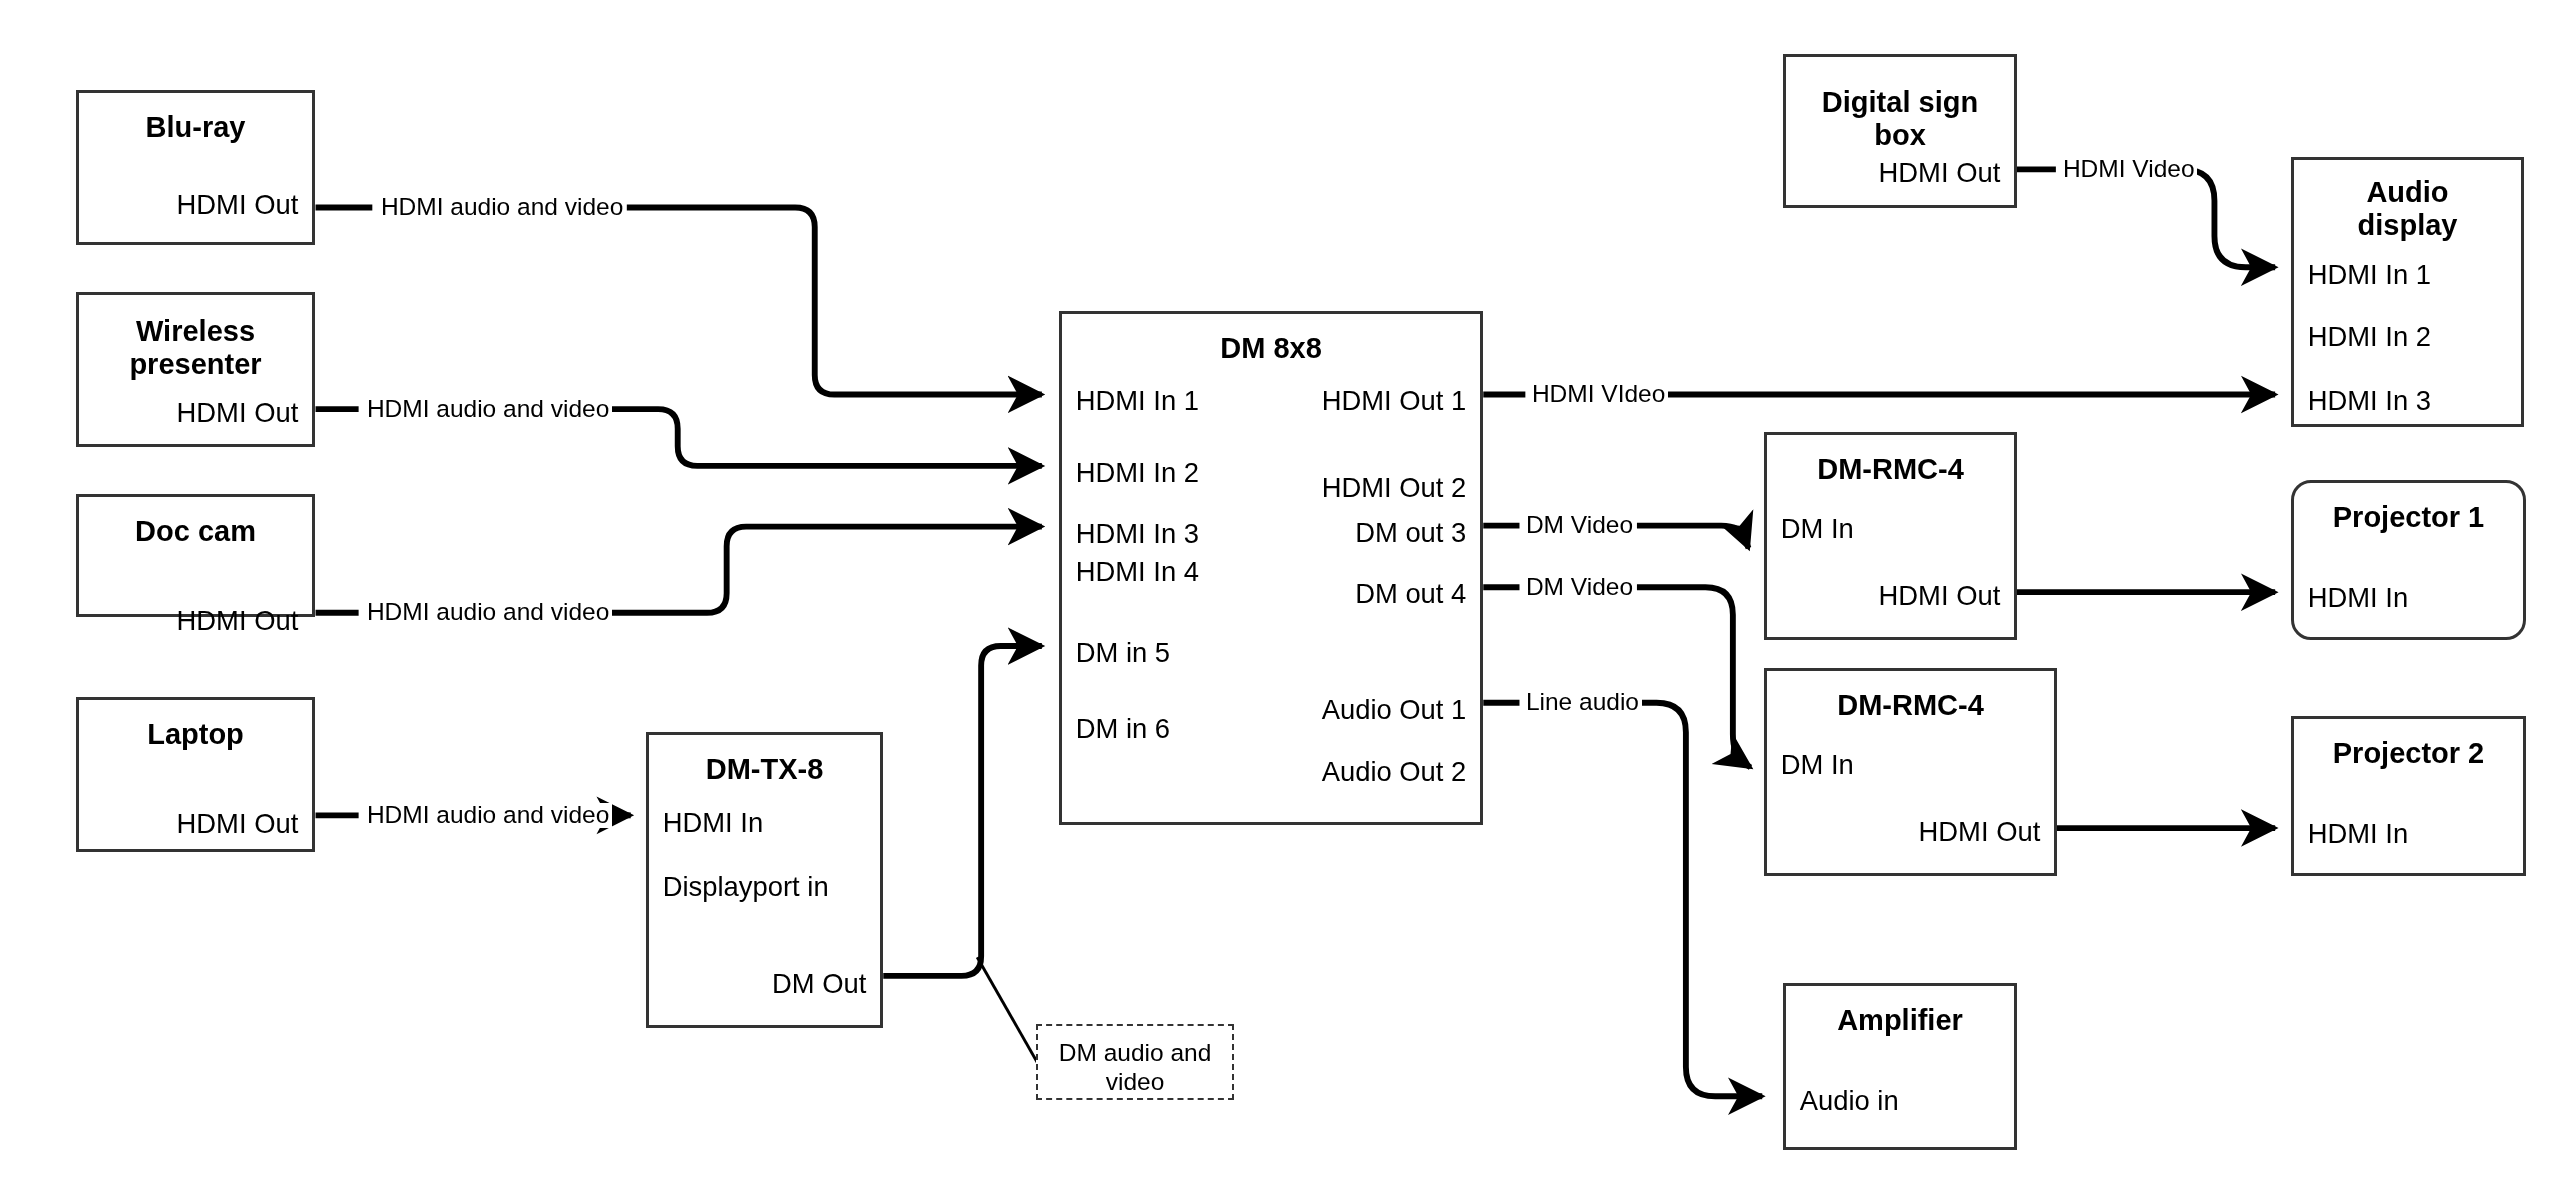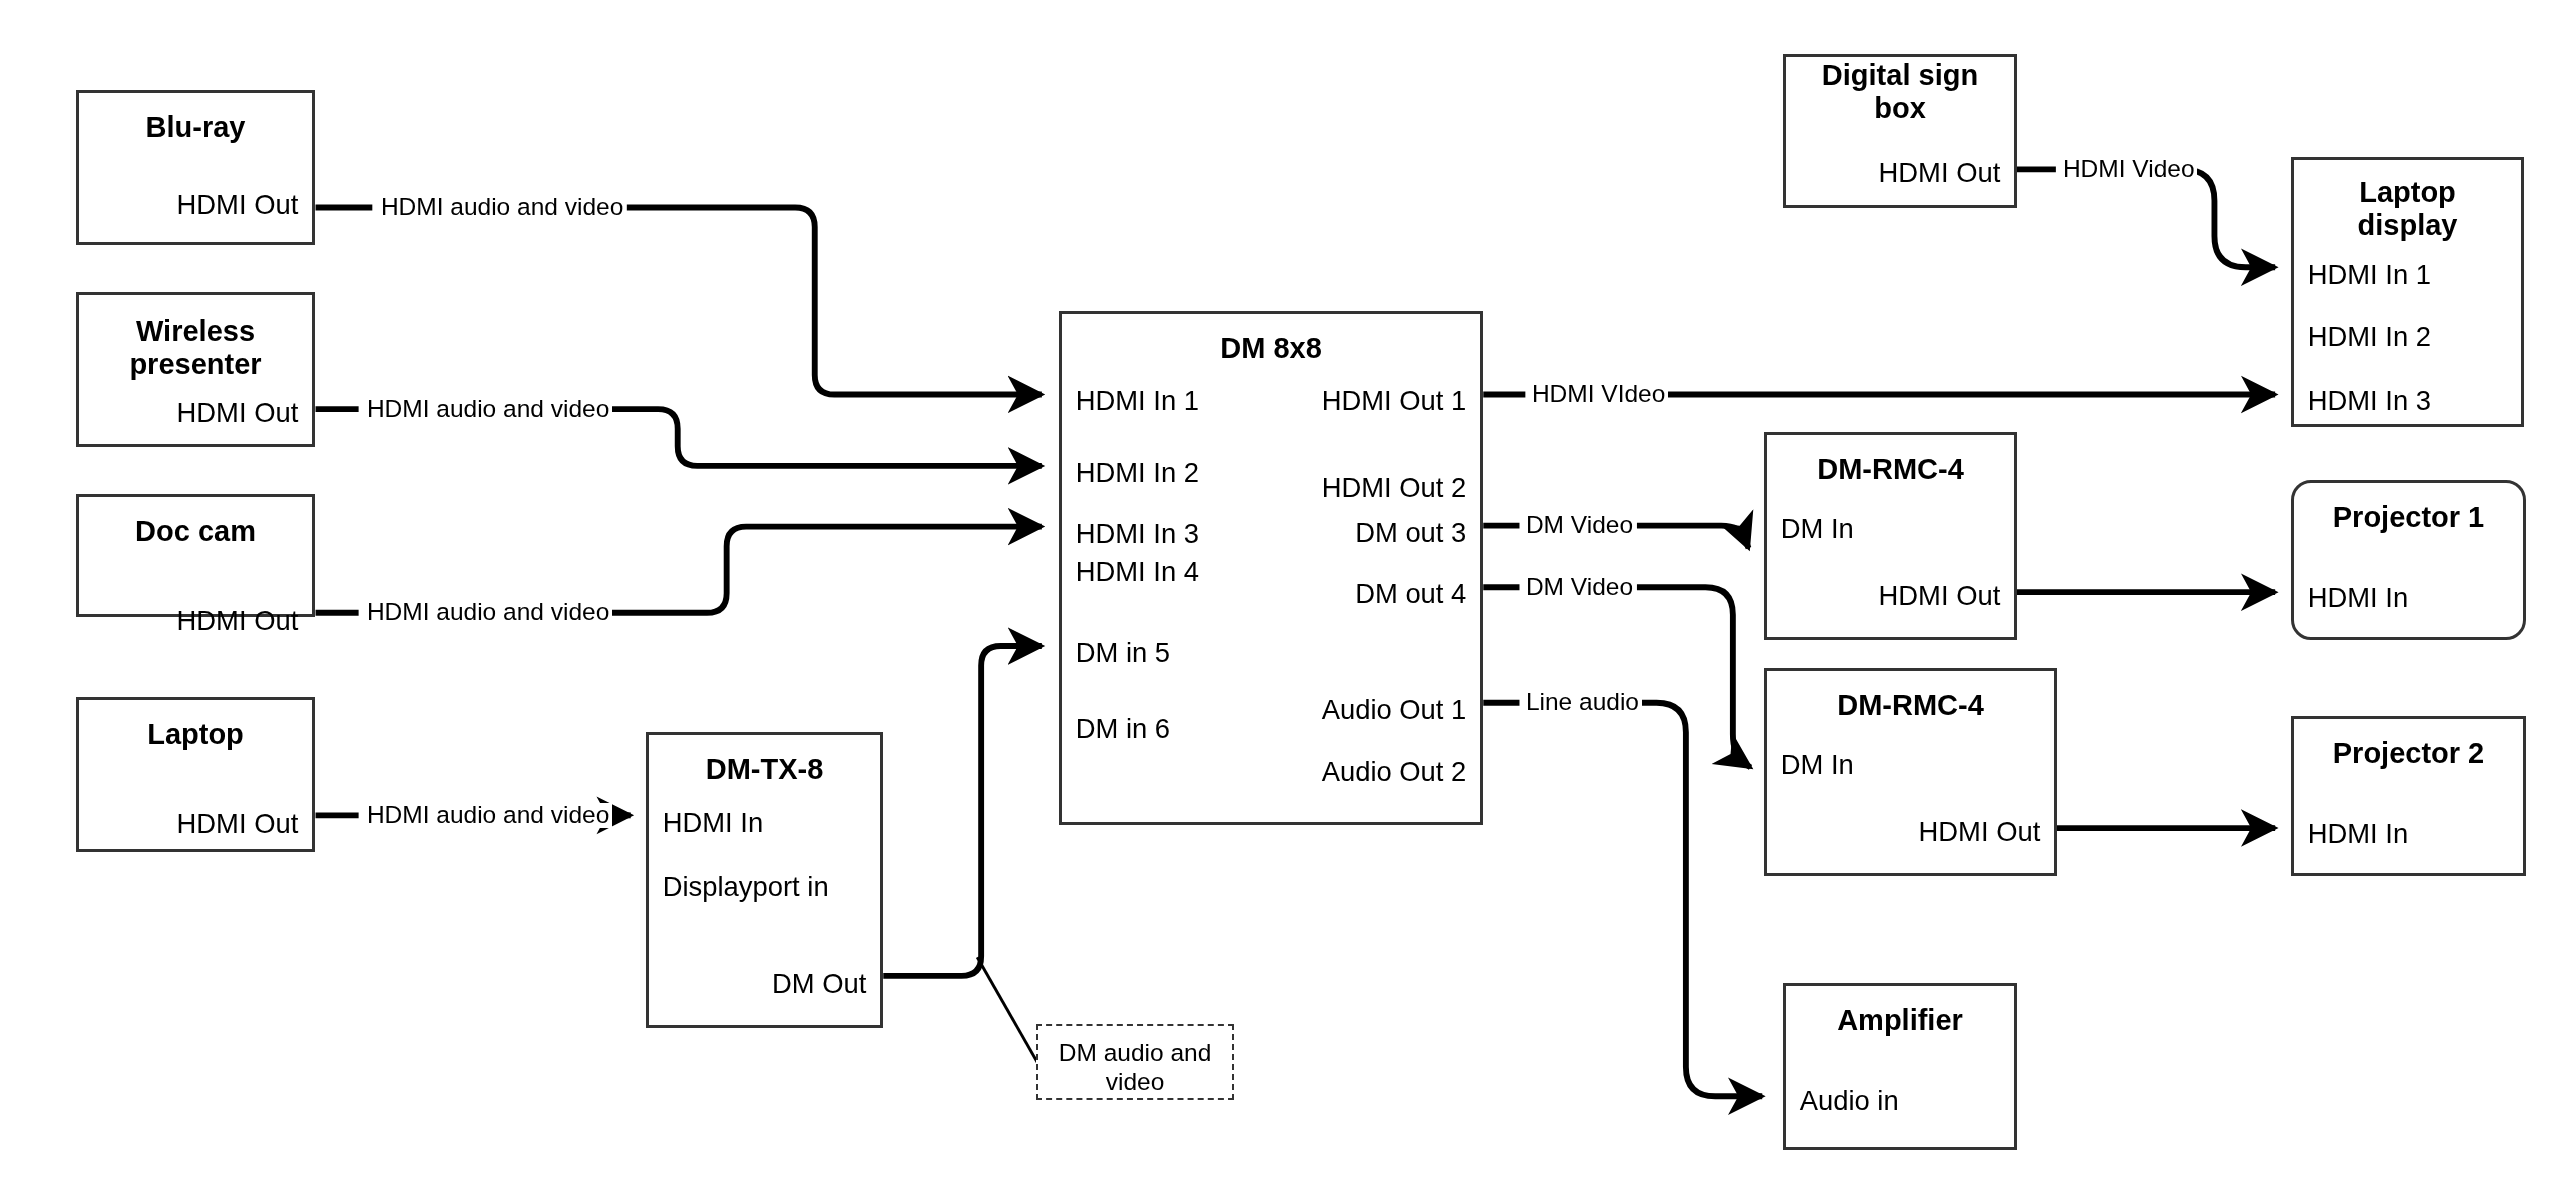--- a/index.html
+++ b/index.html
@@ -168,26 +168,26 @@
     <div class="port left" style="top:401px;">DM in 6</div>
     <div class="port right" style="top:73px;">HDMI Out 1</div>
     <div class="port right" style="top:160px;">HDMI Out 2</div>
     <div class="port right" style="top:205px;">DM out 3</div>
     <div class="port right" style="top:266px;">DM out 4</div>
     <div class="port right" style="top:382px;">Audio Out 1</div>
     <div class="port right" style="top:444px;">Audio Out 2</div>
   </div>
 
   <div class="node" style="left:1783px; top:54px; width:234px; height:154px;">
-    <div class="node-title" style="top:2px; padding:0 29px;">Digital sign box</div>
+    <div class="node-title" style="top:29px; padding:0 29px;">Digital sign box</div>
     <div class="port right" style="top:102px;">HDMI Out</div>
   </div>
 
   <div class="node" style="left:2291px; top:157px; width:233px; height:270px;">
-    <div class="node-title" style="top:15.7px; padding:0 43px;">Laptop display</div>
+    <div class="node-title" style="top:15.7px; padding:0 43px;">Audio display</div>
     <div class="port left" style="top:101px;">HDMI In 1</div>
     <div class="port left" style="top:163px;">HDMI In 2</div>
     <div class="port left" style="top:227px;">HDMI In 3</div>
   </div>
 
   <div class="node" style="left:1764px; top:432px; width:253px; height:208px;">
     <div class="node-title" style="top:17.6px;">DM-RMC-4</div>
     <div class="port left" style="top:80px;">DM In</div>
     <div class="port right" style="top:147px;">HDMI Out</div>
   </div>

